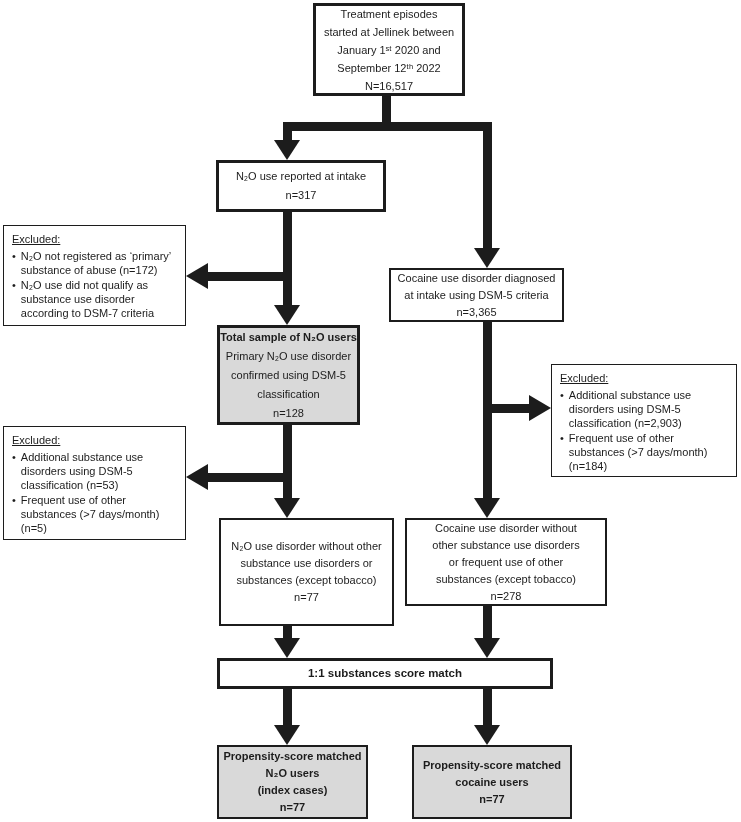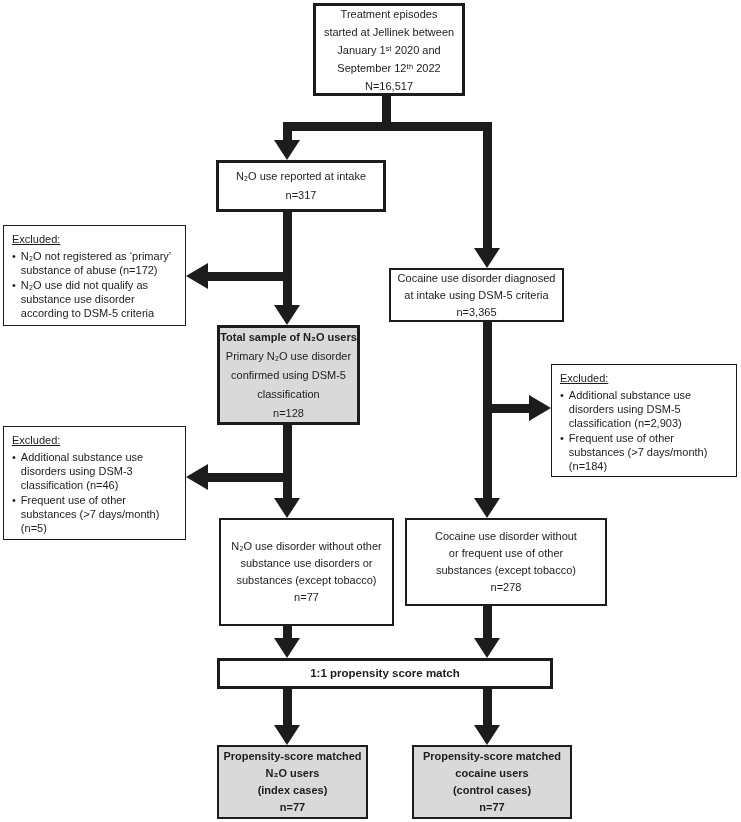--- a/index.html
+++ b/index.html
@@ -95,21 +95,21 @@
     </div>
 
   <div class="box bw15 excluded" style="left:3px;top:225px;width:183px;height:101px">
     <div class="ex-title">Excluded:</div>
   <div class="bullet-row">
         <span class="bullet">•</span>
         <span class="bullet-text">N₂O not registered as ‘primary’ substance of abuse (n=172)</span>
       </div>
       <div class="bullet-row">
         <span class="bullet">•</span>
-        <span class="bullet-text">N₂O use did not qualify as substance use disorder according to DSM-5 criteria</span>
+        <span class="bullet-text">N₂O use did not qualify as substance use disorder according to DSM-7 criteria</span>
       </div>
     </div>
 
   <div class="box lh17" style="left:389px;top:268px;width:175px;height:54px">
       <div class="tline">Cocaine use disorder diagnosed</div>
       <div class="tline">at intake using DSM-5 criteria</div>
       <div class="tline">n=3,365</div>
     </div>
 
   <div class="box bw3 grey lh19" style="left:217px;top:325px;width:143px;height:100px">
@@ -129,53 +129,53 @@
       <div class="bullet-row">
         <span class="bullet">•</span>
         <span class="bullet-text">Frequent use of other substances (&gt;7 days/month) (n=184)</span>
       </div>
     </div>
 
   <div class="box bw15 excluded" style="left:3px;top:426px;width:183px;height:114px">
     <div class="ex-title">Excluded:</div>
   <div class="bullet-row">
         <span class="bullet">•</span>
-        <span class="bullet-text">Additional substance use disorders using DSM-3 classification (n=46)</span>
+        <span class="bullet-text">Additional substance use disorders using DSM-5 classification (n=53)</span>
       </div>
       <div class="bullet-row">
         <span class="bullet">•</span>
         <span class="bullet-text">Frequent use of other substances (&gt;7 days/month) (n=5)</span>
       </div>
     </div>
 
   <div class="box bw25 lh17" style="left:219px;top:518px;width:175px;height:108px">
       <div class="tline">N₂O use disorder without other</div>
       <div class="tline">substance use disorders or</div>
       <div class="tline">substances (except tobacco)</div>
       <div class="tline">n=77</div>
     </div>
 
   <div class="box bw25 lh17" style="left:405px;top:518px;width:202px;height:88px">
       <div class="tline">Cocaine use disorder without</div>
+      <div class="tline">other substance use disorders</div>
       <div class="tline">or frequent use of other</div>
       <div class="tline">substances (except tobacco)</div>
       <div class="tline">n=278</div>
     </div>
 
   <div class="box bw3 bold" style="left:217px;top:658px;width:336px;height:31px;font-size:11.5px">
-    <div>1:1 propensity score match</div>
+    <div>1:1 substances score match</div>
   </div>
 
   <div class="box bw25 grey bold lh17" style="left:217px;top:745px;width:151px;height:74px">
       <div class="tline">Propensity-score matched</div>
       <div class="tline">N₂O users</div>
       <div class="tline">(index cases)</div>
       <div class="tline">n=77</div>
     </div>
 
   <div class="box bw25 grey bold lh17" style="left:412px;top:745px;width:160px;height:74px">
       <div class="tline">Propensity-score matched</div>
       <div class="tline">cocaine users</div>
-      <div class="tline">(control cases)</div>
       <div class="tline">n=77</div>
     </div>
 
 </div>
 
 </body></html>

